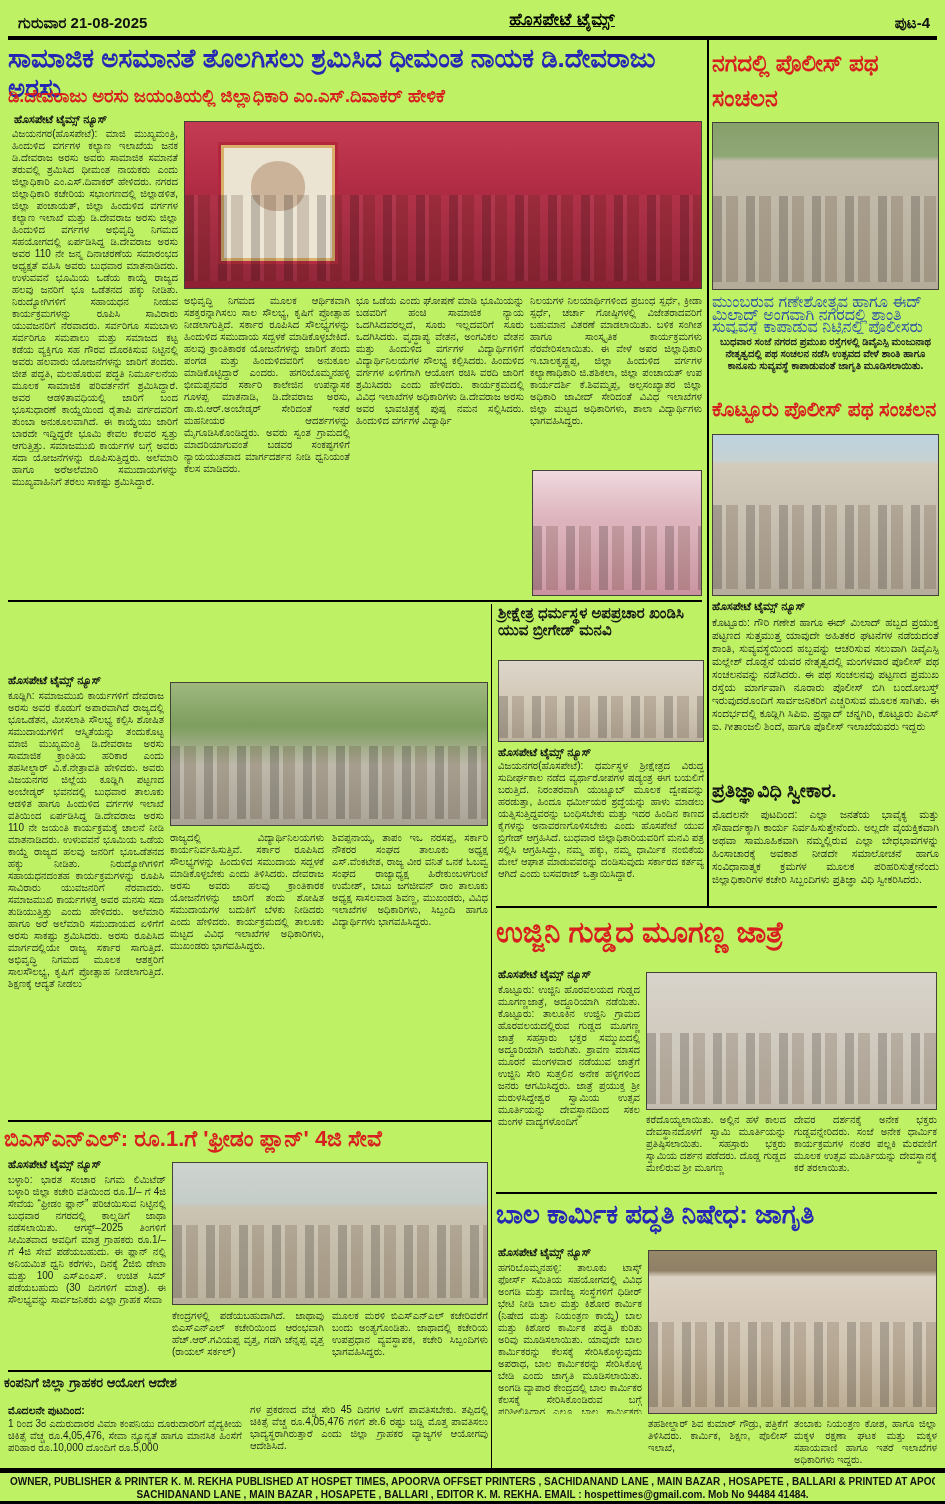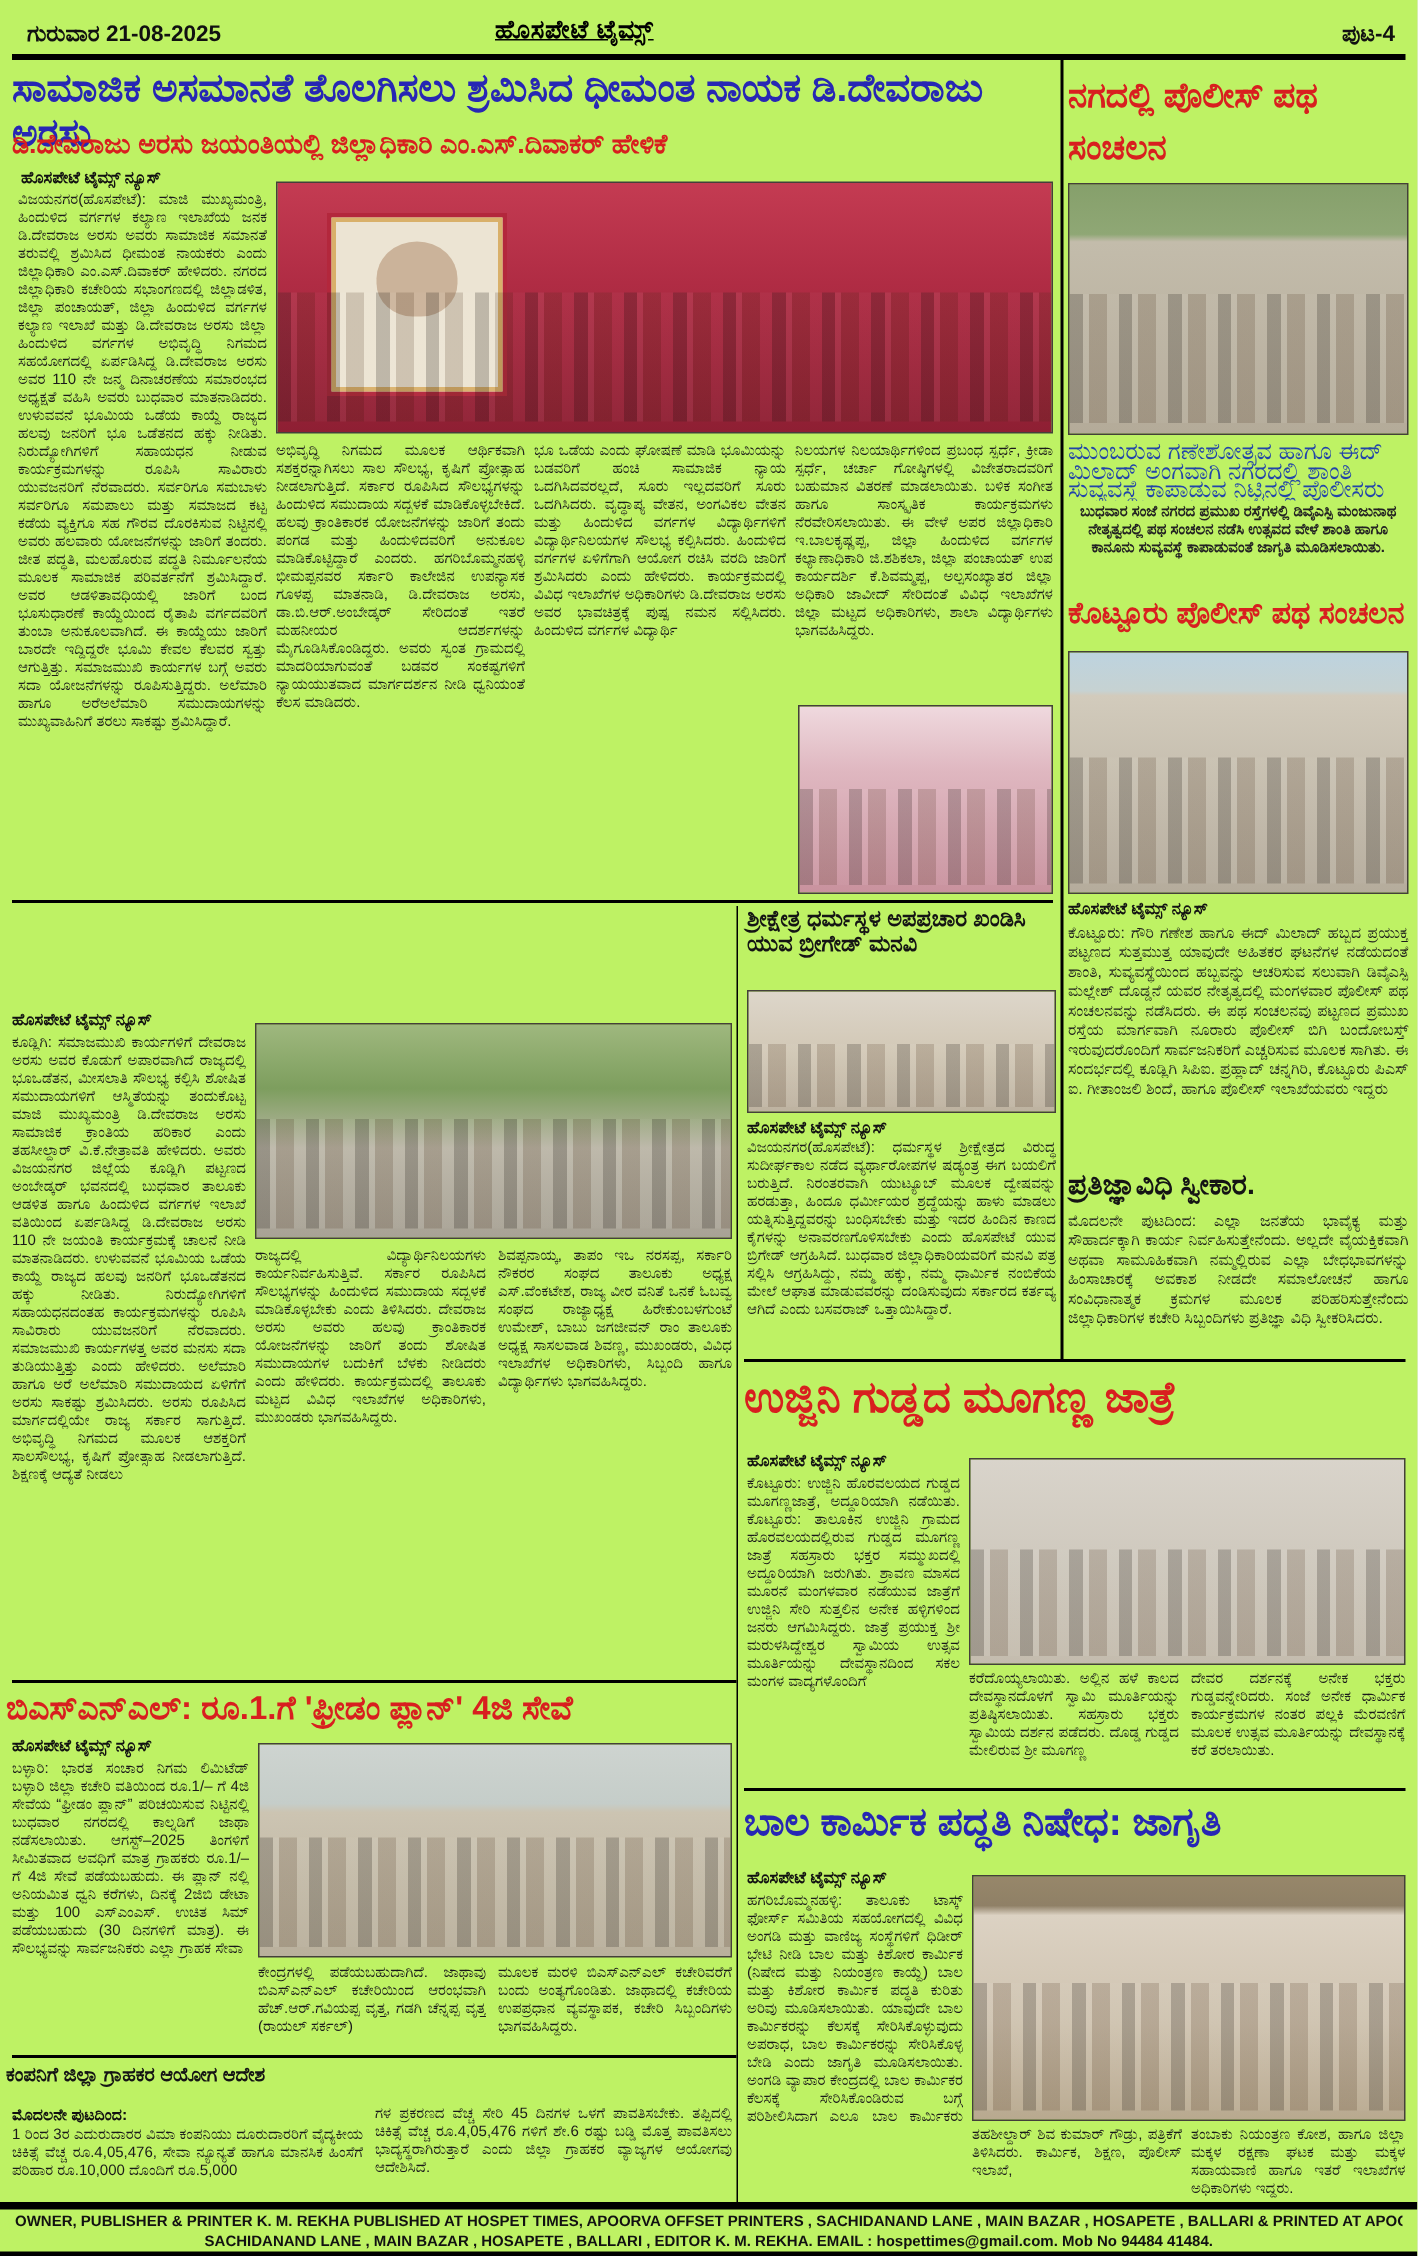--- a/index.html
+++ b/index.html
@@ -26,21 +26,21 @@
   .ph-memo{background:linear-gradient(180deg,#ddd6ca 0%,#d2c8b6 50%,#bdb2a0 100%);}
   .ph-citypolice{background:linear-gradient(180deg,#86a06b 0%,#8fa775 20%,#c3bcab 23%,#b4ab99 100%);}
   .ph-kottur{background:linear-gradient(180deg,#bdd3df 0%,#c6d2d2 16%,#d2cbbc 18%,#b5ac9c 100%);}
   .ph-jatre{background:linear-gradient(180deg,#d9d4cb 0%,#d0cabf 45%,#c4bcae 100%);}
   .ph-bsnl{background:linear-gradient(180deg,#ced4d0 0%,#c5cdc9 28%,#ccc4b2 32%,#b9b09c 100%);}
   .ph-child{background:linear-gradient(180deg,#97876a 0%,#8f8066 12%,#dcd2c3 16%,#cfc3b0 60%,#b8a98f 100%);}
   .portrait{position:absolute;left:7%;top:14%;width:21%;height:66%;background:#ece4d3;
      border:3px solid #d9b06a;box-shadow:0 0 0 3px #b3273c;}
   .portrait::after{content:"";position:absolute;left:25%;top:12%;width:50%;height:45%;
      border-radius:50% 50% 45% 45%;background:#cbb39a;}
-  .mast{font-weight:bold;font-size:17px;text-align:left;text-decoration:underline;color:#000;letter-spacing:.5px;}
+  .mast{font-weight:bold;font-size:17px;text-align:right;text-decoration:underline;color:#000;letter-spacing:.5px;}
   .lead-bold{font-weight:bold;font-size:10.5px;}
 </style>
 </head>
 <body>
 
 <div id="page">
 
   <div class="abs" style="left:18px;top:14px;width:260px;font-weight:bold;font-size:15px;">ಗುರುವಾರ 21-08-2025</div>
   <div class="abs mast" style="left:330px;top:10px;width:285px;">ಹೊಸಪೇಟೆ ಟೈಮ್ಸ್</div>
   <div class="abs" style="left:820px;top:14px;width:110px;text-align:right;font-weight:bold;font-size:15px;">ಪುಟ-4</div>

